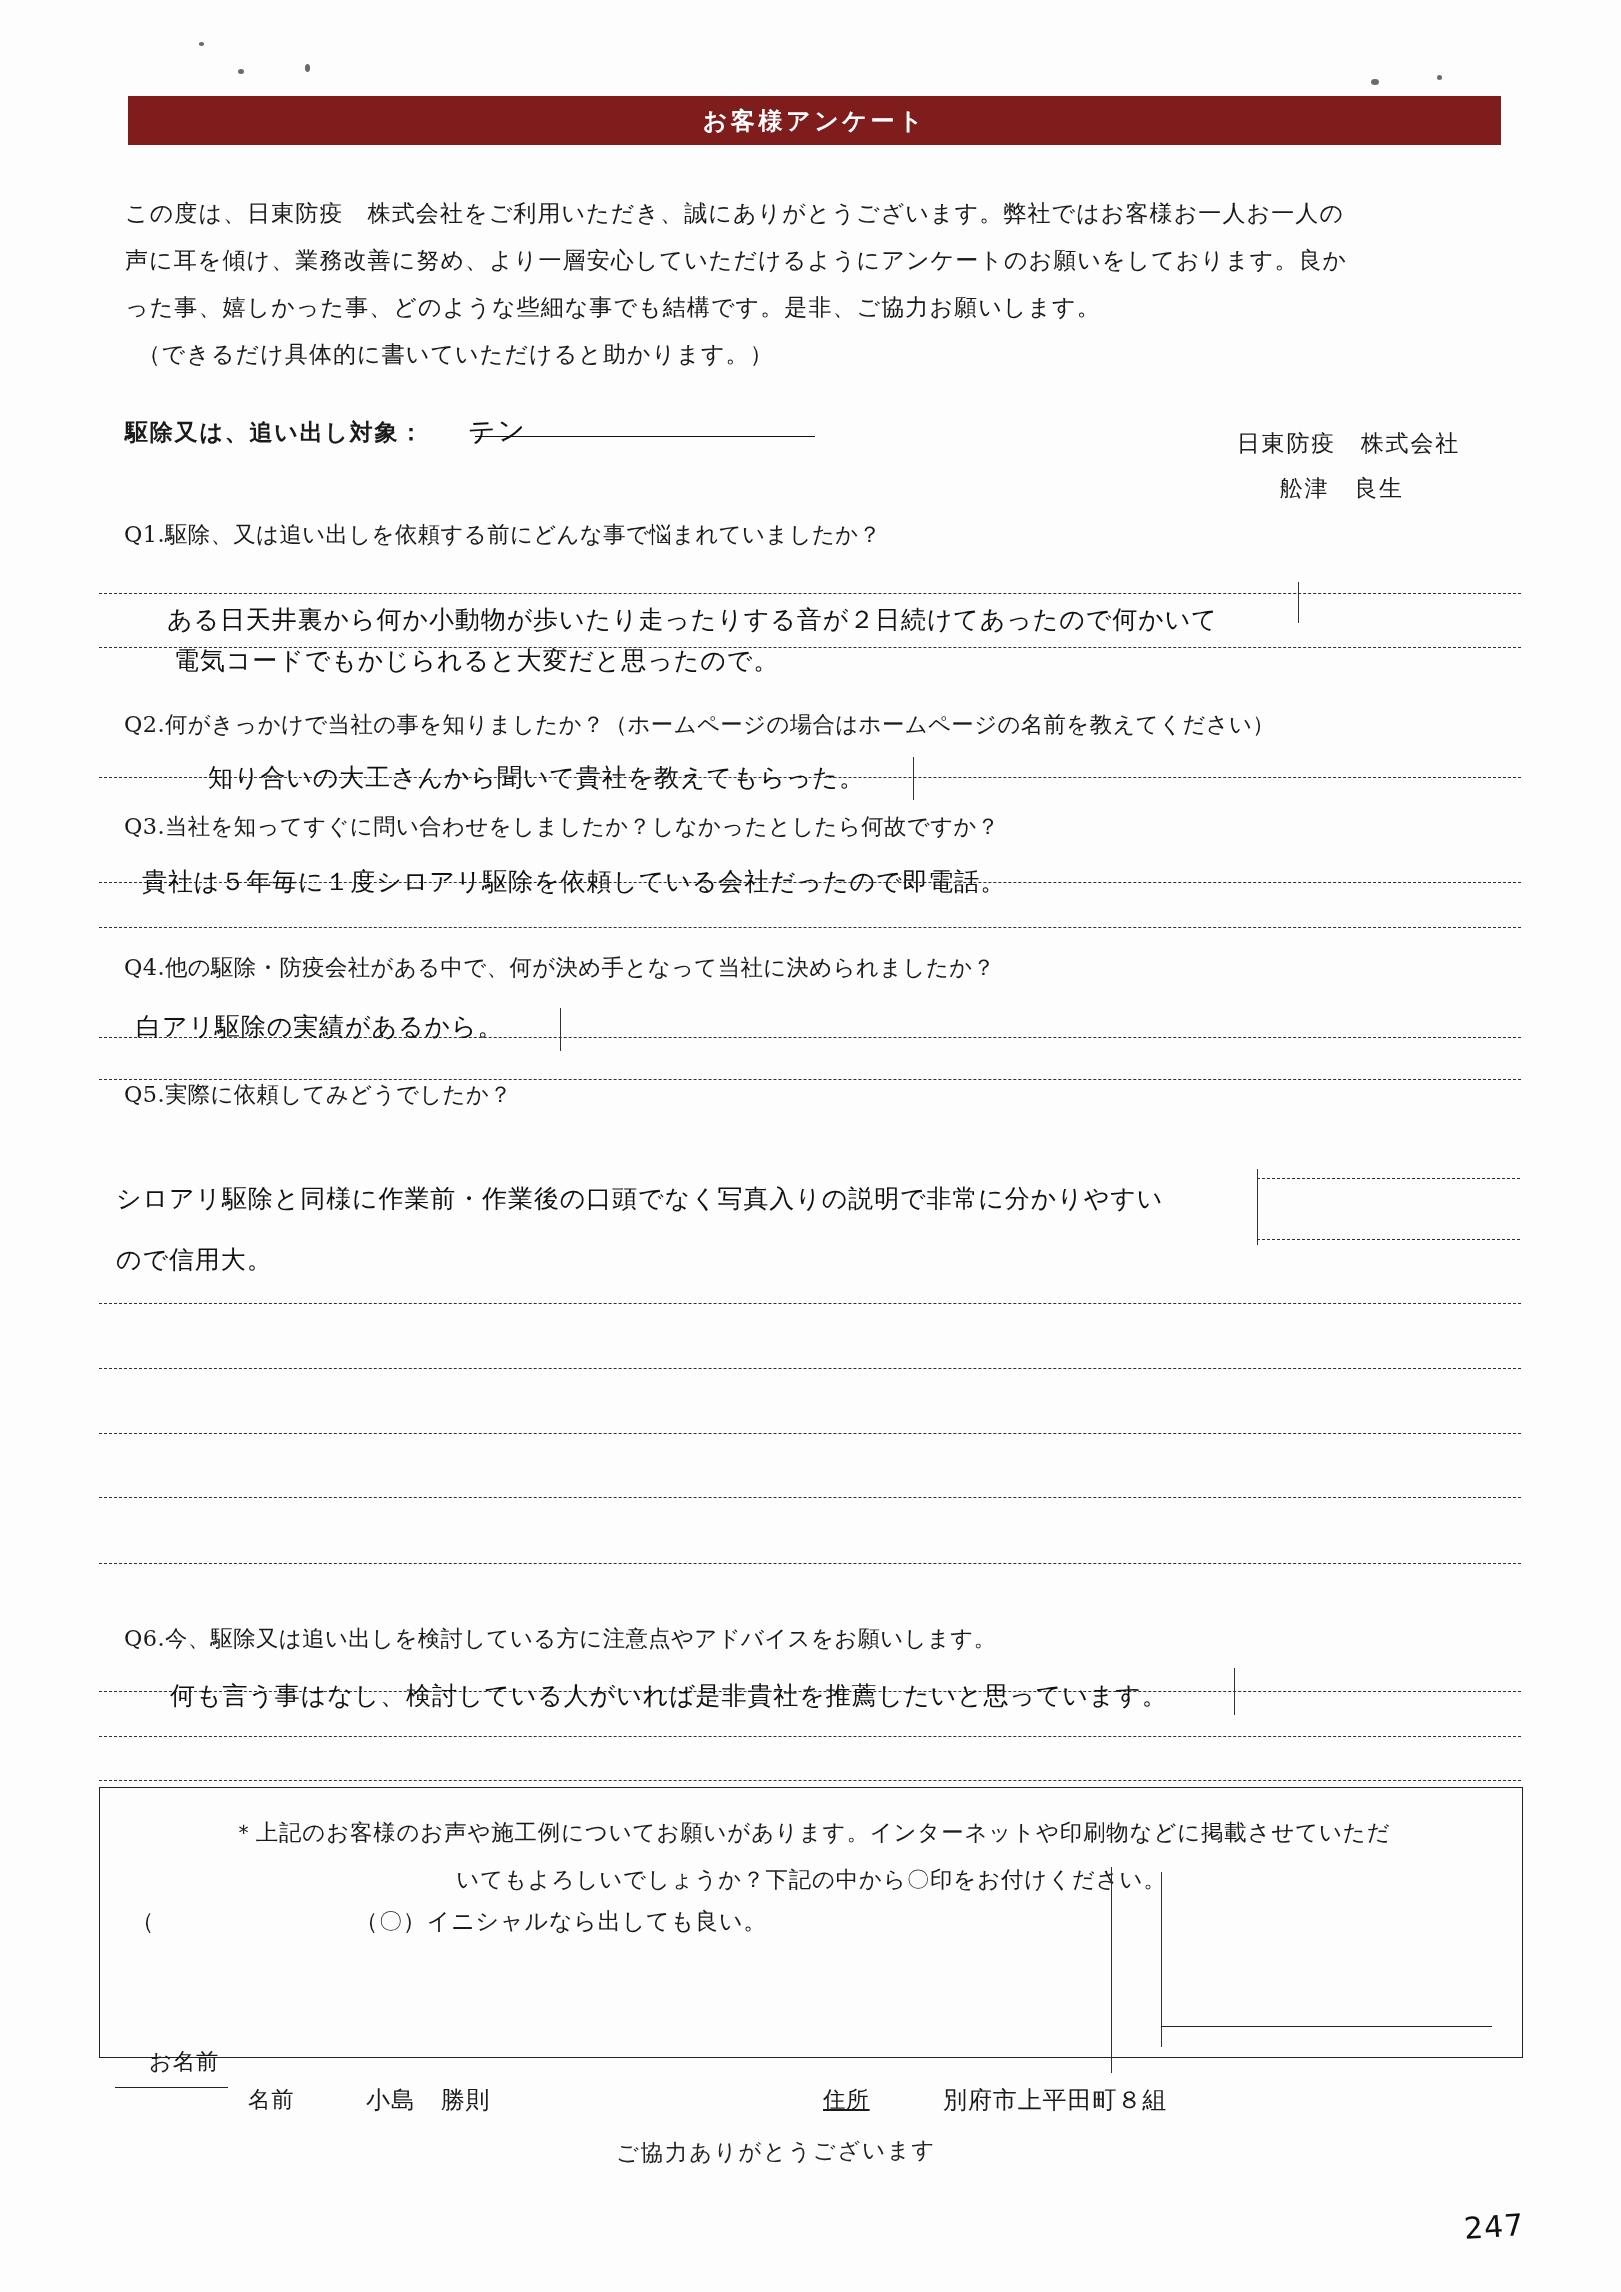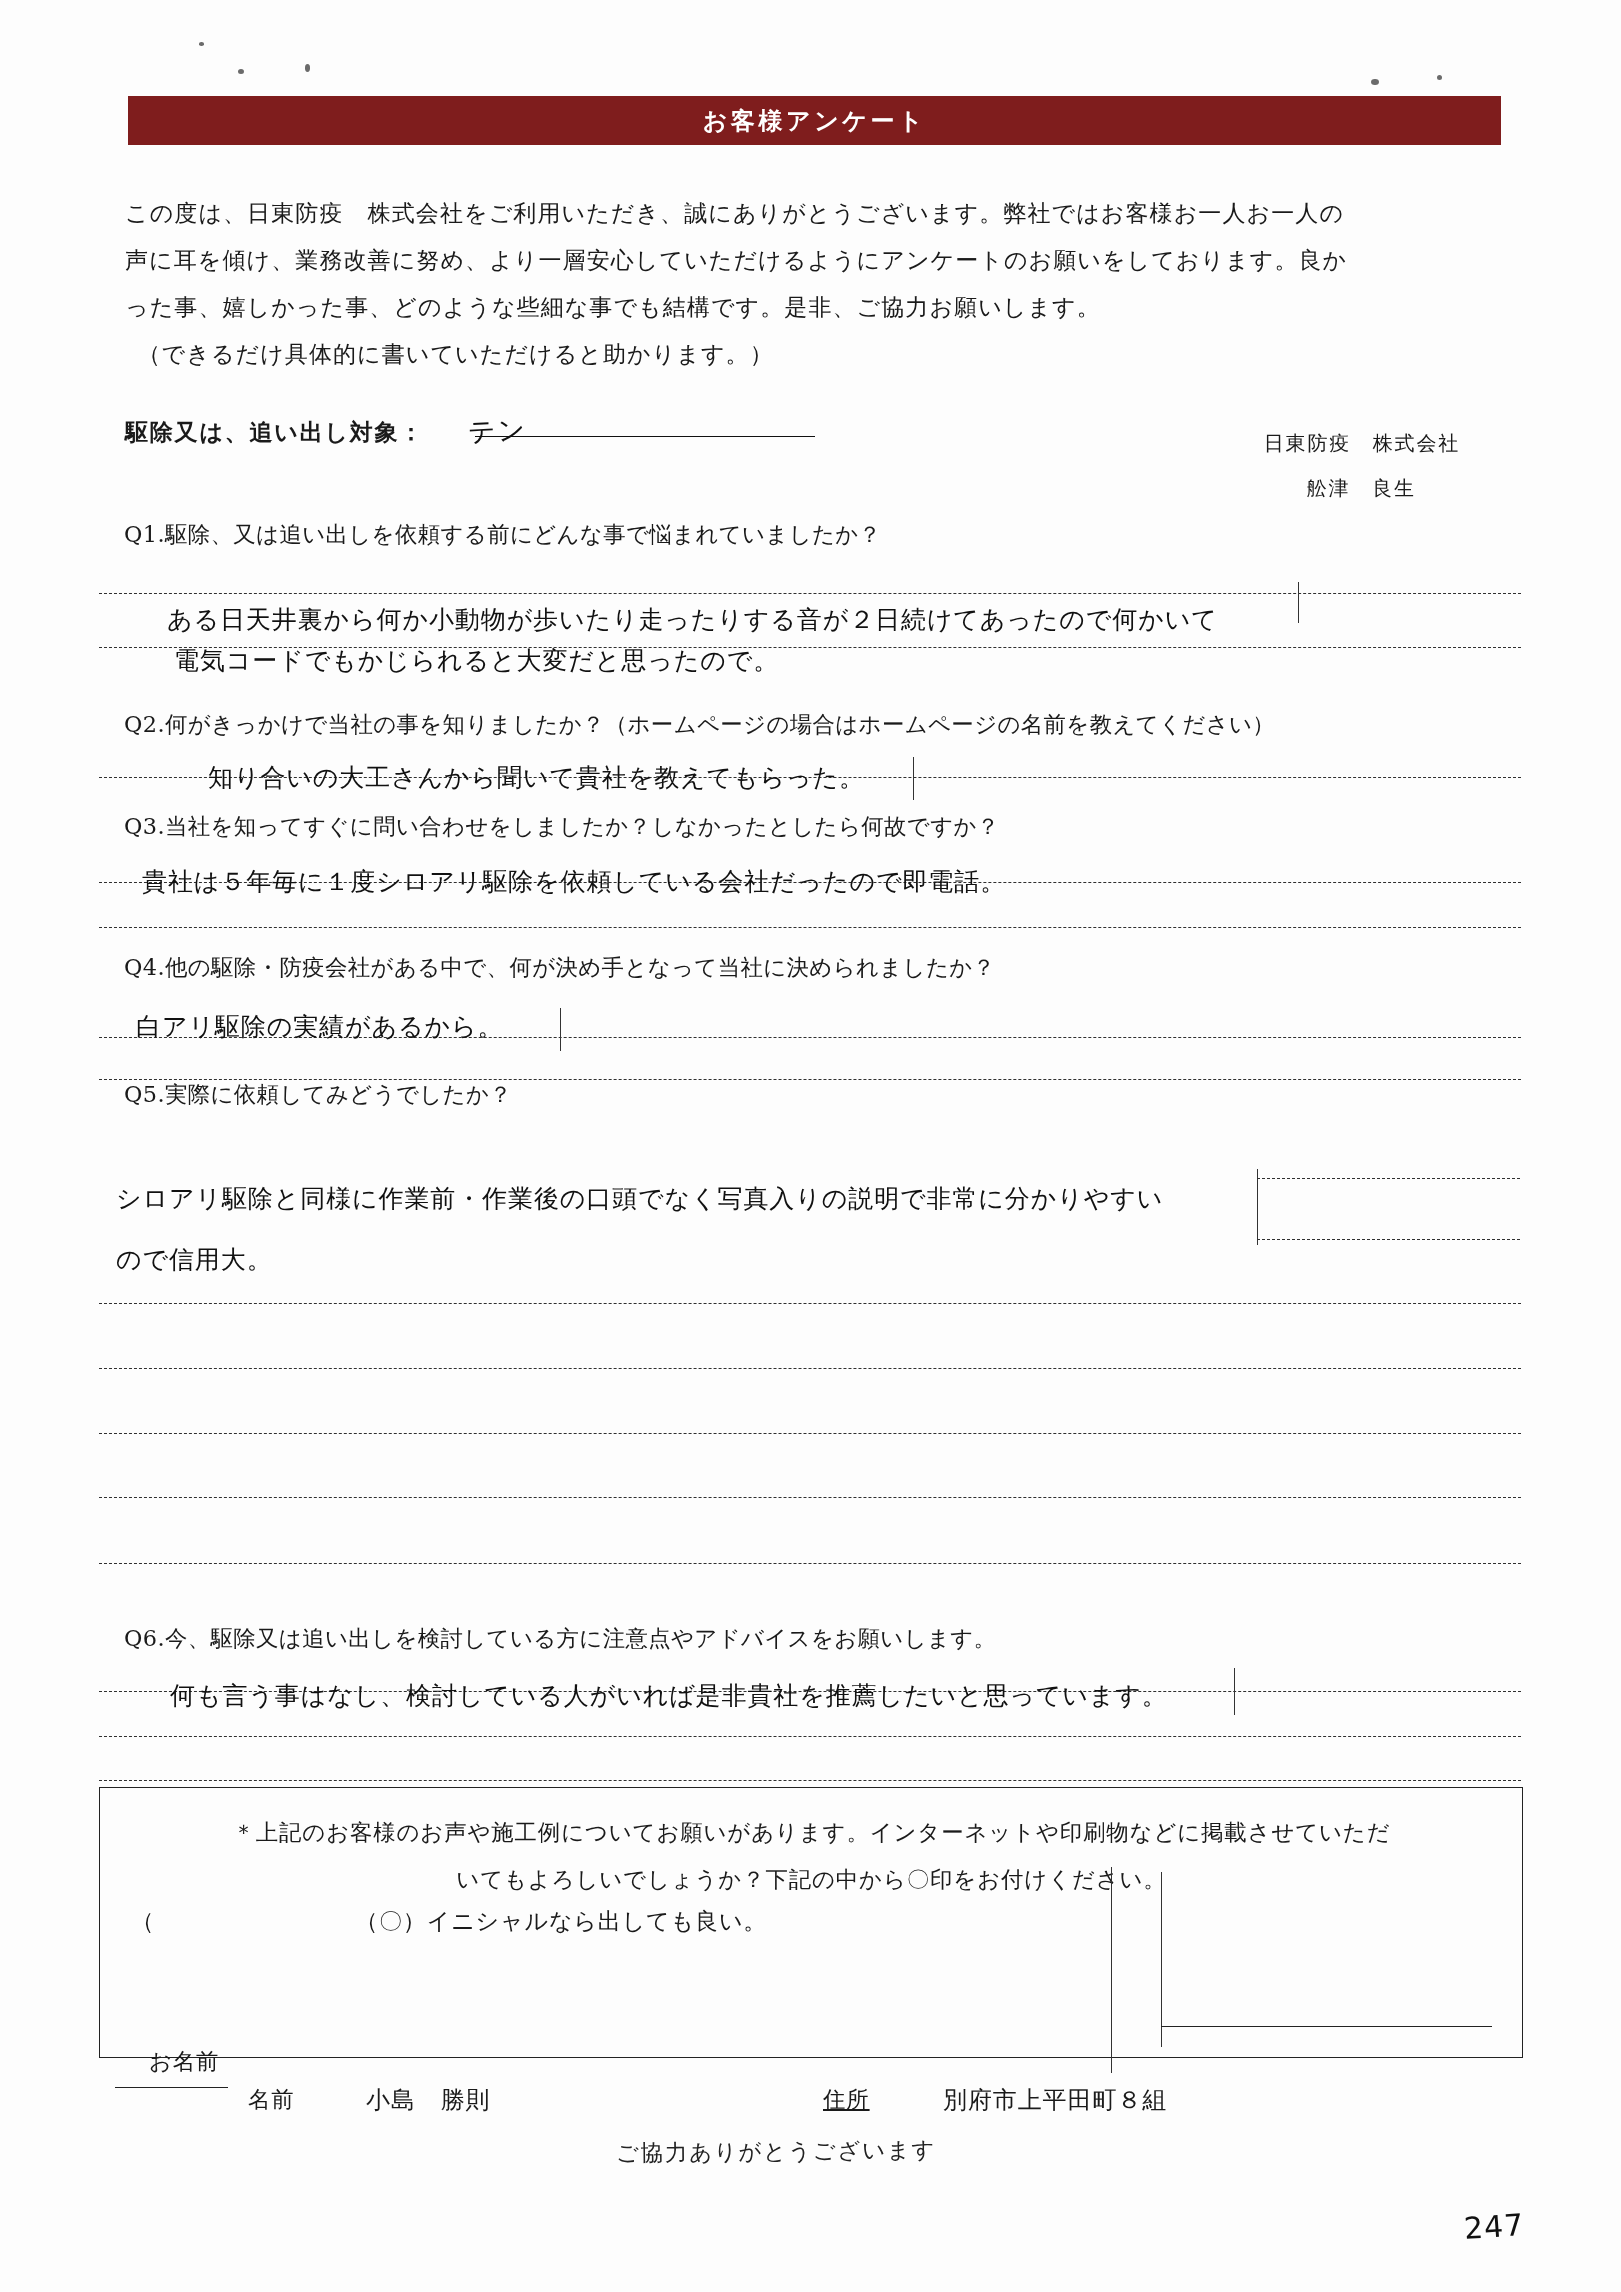--- a/index.html
+++ b/index.html
@@ -83,21 +83,21 @@
     top: 436px;
     width: 340px;
     border-bottom: 1.8px solid #111;
   }
 
   .company-block {
     position: absolute;
     right: 161px;
     top: 421px;
     text-align: left;
-    font-size: 20px;
+    font-size: 23px;
     line-height: 45px;
     font-family: "DejaVu Serif", serif;
     letter-spacing: 1.8px;
   }
   .company-block .name { padding-left: 43px; }
 
   .q {
     position: absolute;
     left: 124px;
     font-size: 22.4px;

